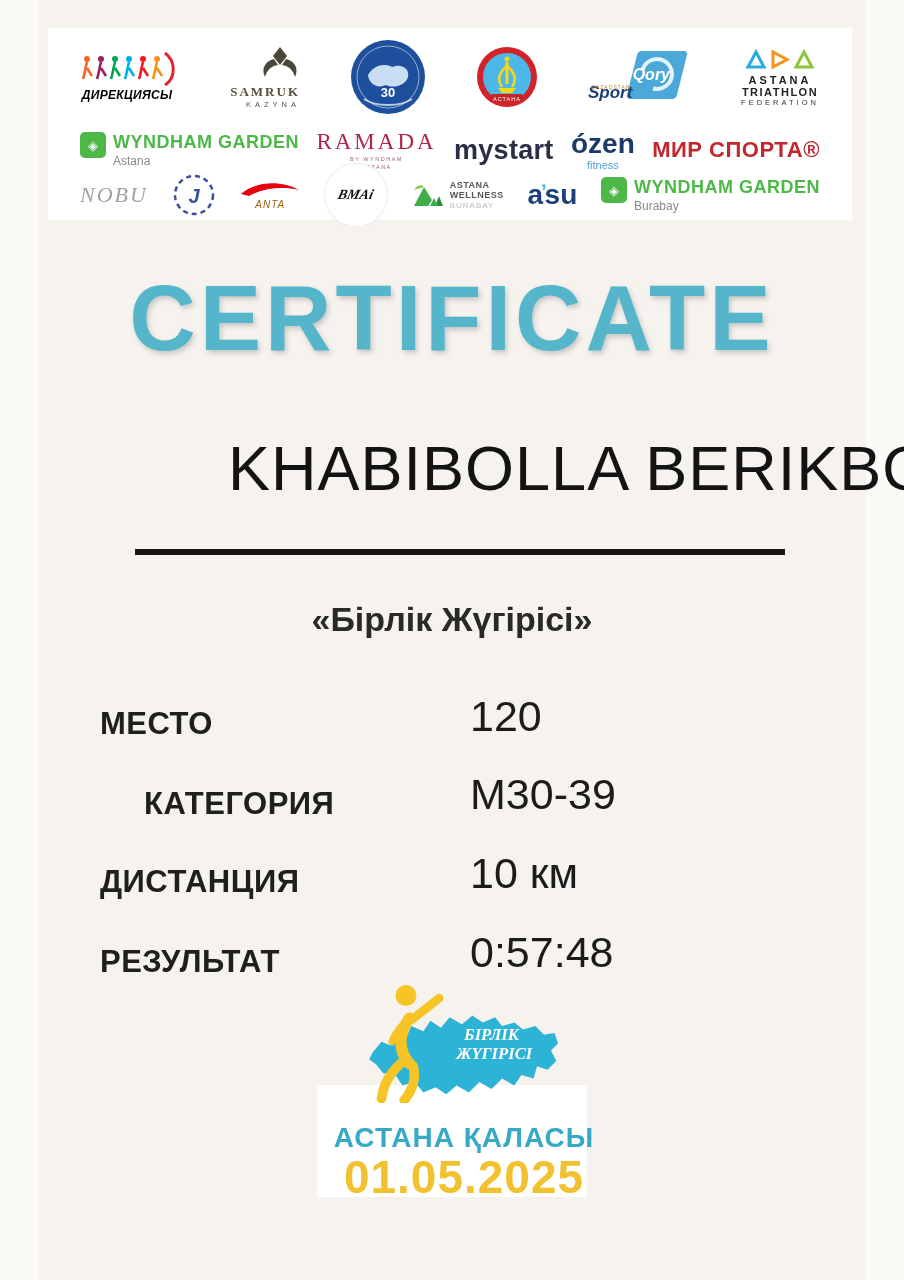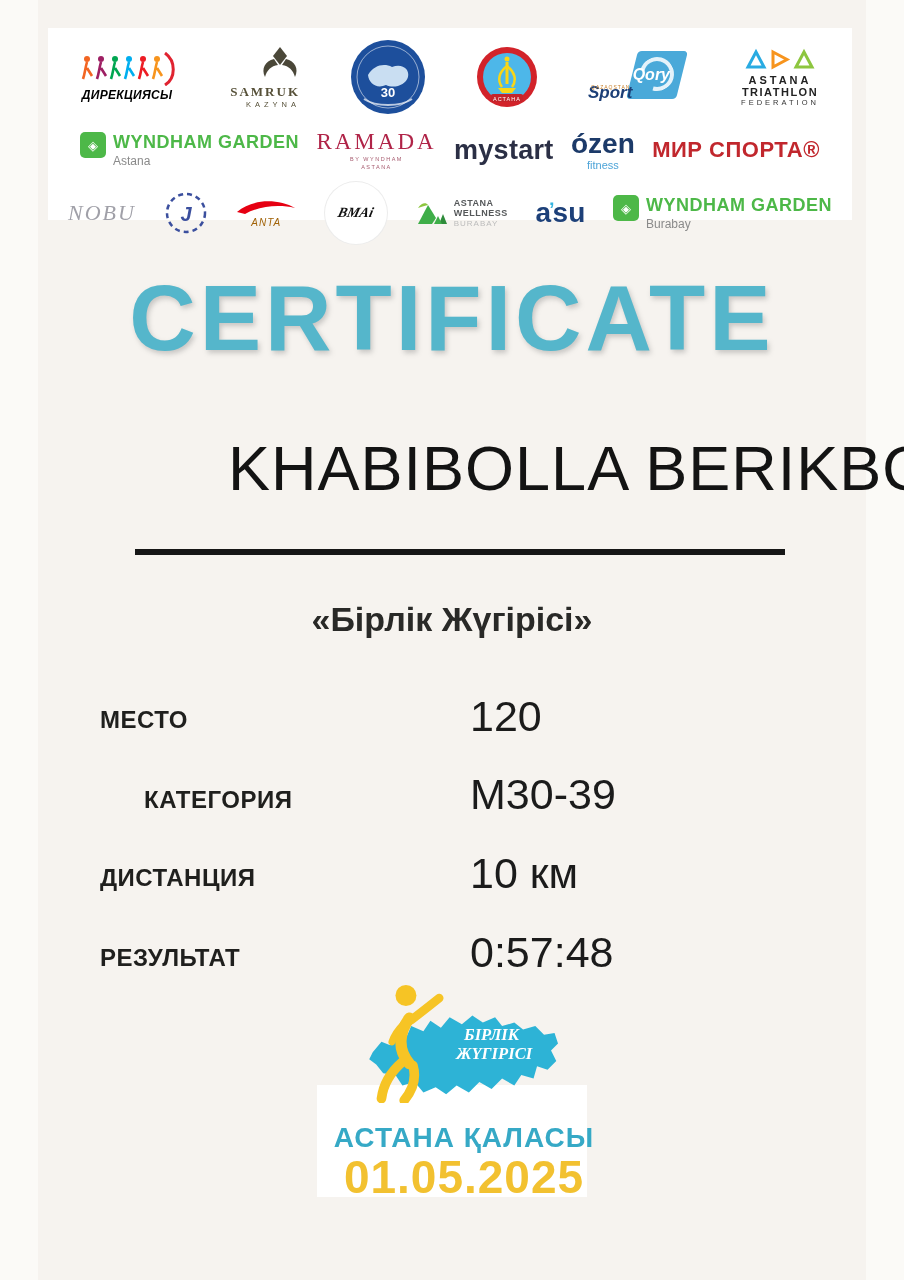--- a/index.html
+++ b/index.html
@@ -6,21 +6,21 @@
   body{width:904px;height:1280px;overflow:hidden;background:#fbfaf7;
        font-family:"Liberation Sans","DejaVu Sans",sans-serif;}
   .page{position:relative;width:904px;height:1280px;overflow:hidden;}
   .panel{position:absolute;left:38px;top:0;width:828px;height:1280px;background:#f6f3ef;}
 
   
   .banner{position:absolute;left:48px;top:28px;width:804px;height:192px;background:#ffffff;}
   .srow{position:absolute;left:0;width:804px;display:flex;align-items:center;justify-content:space-between;box-sizing:border-box;}
   .srow1{top:6px;height:86px;padding:0 26px;}
   .srow2{top:96px;height:52px;padding:0 32px;}
-  .srow3{top:164px;height:42px;padding:0 20px;}
+  .srow3{top:146px;height:42px;padding:0 32px;}
 
   .lg-direk{width:106px;text-align:center;}
   .direk-text{color:#000000;font-weight:bold;font-style:italic;font-size:12px;letter-spacing:.3px;margin-top:-2px;}
   .lg-samruk{text-align:right;width:70px;}
   .samruk-t1{font-family:"Liberation Serif",serif;font-size:13px;letter-spacing:2px;color:#575139;font-weight:bold;}
   .samruk-t2{font-size:7.5px;letter-spacing:4px;color:#575139;}
   .lg-sq{position:relative;width:96px;height:52px;}
   .sq-block{position:absolute;right:2px;top:0;width:50px;height:48px;background:#4aa9d9;transform:skewX(-14deg);border-radius:4px;}
   .sq-swirl{position:absolute;right:10px;top:6px;width:26px;height:26px;border:4px solid rgba(255,255,255,.85);border-radius:50%;border-left-color:transparent;transform:rotate(-30deg);}
   .sq-sport{position:absolute;left:0;top:32px;font-size:17px;font-weight:bold;font-style:italic;color:#1c3f77;}
@@ -59,21 +59,21 @@
   
   .cert-title{position:absolute;left:0;top:266px;width:100%;text-align:center;
     font-size:92px;font-weight:bold;color:#55b6cb;letter-spacing:4px;
     text-shadow:2px 3px 5px rgba(125,125,125,.38);}
   .athlete{position:absolute;left:228px;top:432px;font-size:63px;color:#131313;
     white-space:nowrap;letter-spacing:1px;}
   .name-line{position:absolute;left:135px;top:549px;width:650px;height:6px;background:#161616;}
   .event-name{position:absolute;left:0;top:600px;width:100%;text-align:center;
     font-size:34px;font-weight:bold;color:#292927;}
 
-  .r-label{position:absolute;left:100px;font-size:24px;font-weight:bold;color:#1f1f1d;letter-spacing:.5px;}
+  .r-label{position:absolute;left:100px;font-size:31px;font-weight:bold;color:#1f1f1d;letter-spacing:.5px;}
   .r-value{position:absolute;left:470px;font-size:43px;color:#1b1b1b;}
   .rl0{top:706px;} .rv0{top:692px;}
   .rl1{top:786px;margin-left:44px;} .rv1{top:770px;}
   .rl2{top:864px;} .rv2{top:849px;}
   .rl3{top:944px;} .rv3{top:928px;}
 
   
   .foot-white{position:absolute;left:317px;top:1085px;width:270px;height:112px;background:#ffffff;}
   .event-logo{position:absolute;left:352px;top:985px;width:218px;height:118px;}
   .foot-city{position:absolute;left:0;top:1122px;width:928px;text-align:center;

